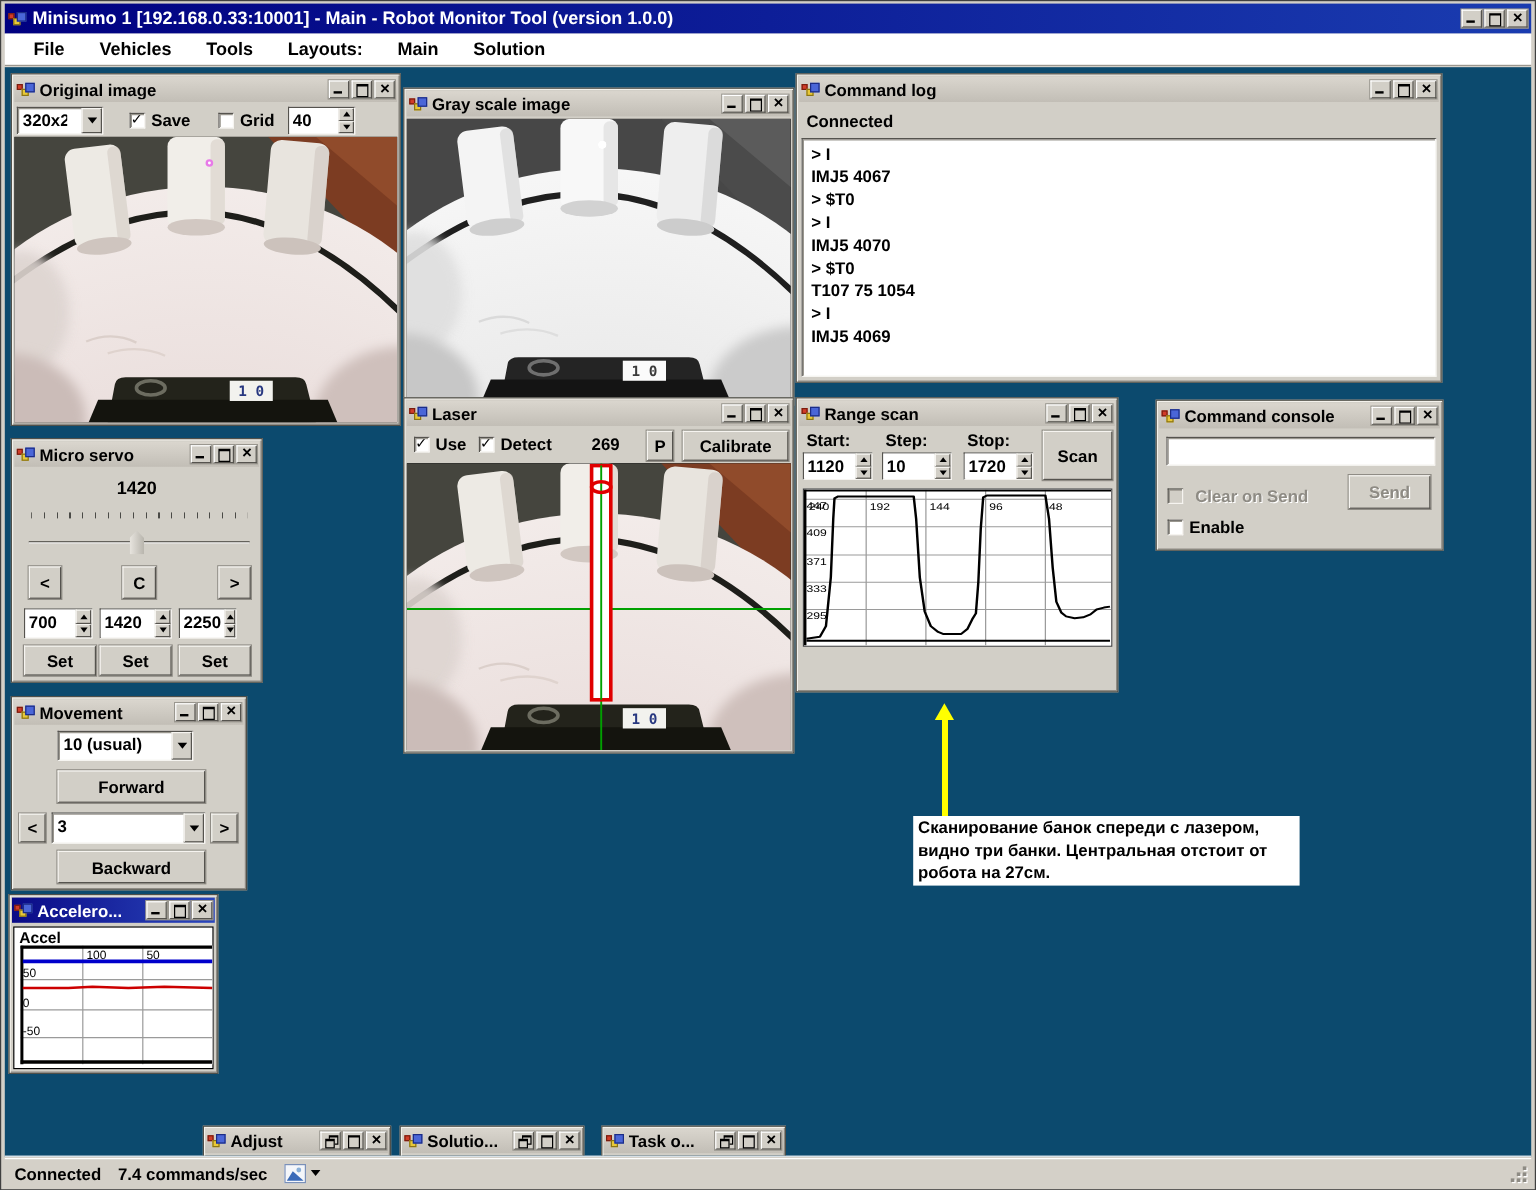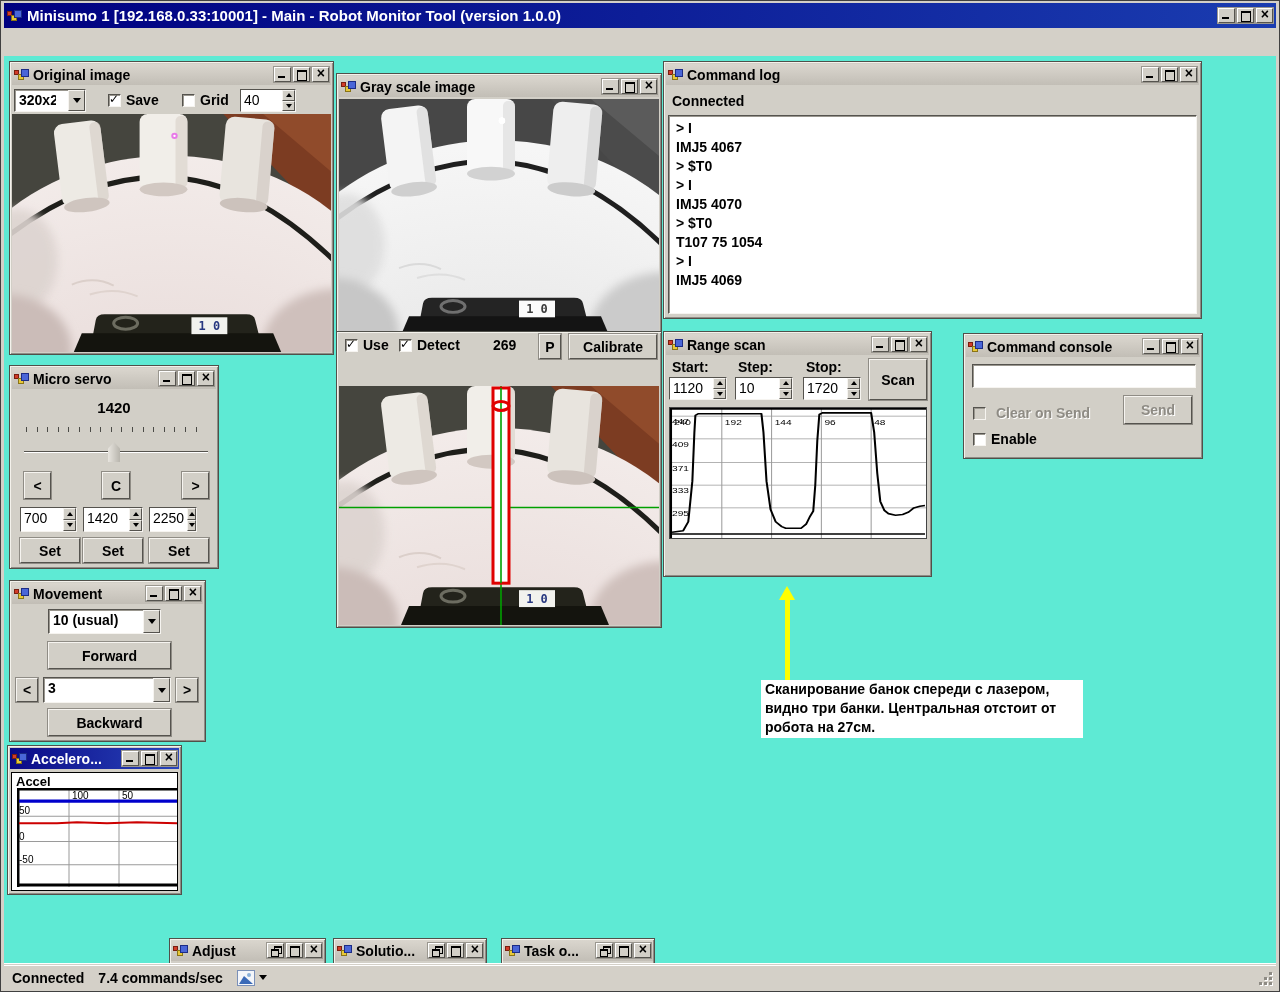--- a/index.html
+++ b/index.html
@@ -9,21 +9,21 @@
 
   
   .main-titlebar{position:absolute;left:3px;top:2px;right:3px;height:25px;background:linear-gradient(90deg,#000080,#1a3cb0);display:flex;align-items:center;padding:0 3px;}
   .main-title{color:#fff;font-weight:bold;font-size:15px;margin-left:5px;flex:1;white-space:nowrap;}
   .menubar{position:absolute;left:3px;top:27px;right:3px;height:27px;background:#ffffff;display:flex;align-items:center;padding-left:14px;border-bottom:1px solid #9a968e;}
   .menu-item{font-weight:bold;font-size:15px;color:#000;padding:2px 10px;margin-right:9px;}
   .statusbar{position:absolute;left:3px;bottom:2px;right:3px;height:24px;background:#d4d0c8;display:flex;align-items:center;padding-left:8px;border-top:1px solid #fff;}
   .statusbar .stext{font-weight:bold;font-size:14px;margin-right:14px;}
   .grip{position:absolute;right:3px;bottom:3px;width:14px;height:14px;}
   .grip i{position:absolute;width:3px;height:3px;background:#8e8b84;box-shadow:1px 1px 0 #fff;}
-  .mdi{position:absolute;left:3px;top:55px;right:3px;bottom:27px;background:#5eead4;border-bottom:1px solid #fff;overflow:hidden;}
+  .mdi{position:absolute;left:3px;top:55px;right:3px;bottom:27px;background:#0c4a6e;border-bottom:1px solid #fff;overflow:hidden;}
 
   
   .win{position:absolute;background:#d2cfc7;border:1px solid #50504a;box-shadow:inset 1px 1px 0 #f4f2ec, inset -1px -1px 0 #8f8c85;}
   .tb{height:21px;margin:2px;display:flex;align-items:center;padding:0 2px;background:linear-gradient(180deg,#dad6ce,#c2beb6);}
   .tb.active{background:linear-gradient(90deg,#0a0a86,#2a46bc);}
   .tb .ttl{flex:1;font-weight:bold;font-size:14px;margin-left:4px;white-space:nowrap;overflow:hidden;}
   .tb.active .ttl{color:#fff;}
   .tbtn{width:17px;height:15px;margin-left:2px;background:#d2cfc7;border:1px solid;border-color:#fff #55534e #55534e #fff;box-shadow:0 0 0 1px #9a978f;position:relative;flex:none;}
   .g-min::after{content:"";position:absolute;left:3px;bottom:3px;width:7px;border-bottom:2px solid #000;}
   .g-max::after{content:"";position:absolute;left:3px;top:2px;width:8px;height:8px;border:1px solid #000;border-top-width:2px;}
@@ -41,21 +41,21 @@
   
   .btn{background:#d2cfc7;border:1px solid;border-color:#f6f4f0 #55534e #55534e #f6f4f0;box-shadow:0 0 0 1px #8f8c85;font-weight:bold;font-size:14px;color:#000;display:flex;align-items:center;justify-content:center;position:absolute;}
   .btn.disabled{color:#8e8b84;text-shadow:1px 1px 0 #fff;}
   .sunken{background:#fff;border:1px solid;border-color:#55534e #f6f4f0 #f6f4f0 #55534e;box-shadow:inset 1px 1px 0 #9a978f;}
   .cb{width:13px;height:13px;background:#fff;border:1px solid;border-color:#55534e #f6f4f0 #f6f4f0 #55534e;box-shadow:inset 1px 1px 0 #9a978f;position:relative;flex:none;}
   .cb.checked::after{content:"✓";position:absolute;left:0px;top:-3px;font-size:12px;font-weight:bold;color:#000;}
   .cb.disabled{background:#d2cfc7;}
   .cb-label{font-weight:bold;font-size:14px;margin-left:5px;}
   .cb-label.disabled{color:#8e8b84;text-shadow:1px 1px 0 #fff;}
   .spin{position:absolute;display:flex;background:#fff;border:1px solid;border-color:#55534e #f6f4f0 #f6f4f0 #55534e;box-shadow:inset 1px 1px 0 #9a978f;}
-  .spin .spin-val{flex:1;font-weight:normal;font-size:14px;padding:2px 3px;background:#fff;}
+  .spin .spin-val{flex:1;font-weight:bold;font-size:14px;padding:2px 3px;background:#fff;}
   .spin-btns{width:13px;display:flex;flex-direction:column;}
   .sb{flex:1;background:#d2cfc7;border:1px solid;border-color:#f6f4f0 #55534e #55534e #f6f4f0;display:flex;align-items:center;justify-content:center;}
   .tri-up{width:0;height:0;border-left:3px solid transparent;border-right:3px solid transparent;border-bottom:4px solid #000;}
   .tri-down{width:0;height:0;border-left:3px solid transparent;border-right:3px solid transparent;border-top:4px solid #000;}
   .combo{position:absolute;display:flex;background:#fff;border:1px solid;border-color:#55534e #f6f4f0 #f6f4f0 #55534e;box-shadow:inset 1px 1px 0 #9a978f;}
   .combo .combo-val{flex:1;font-weight:bold;font-size:14px;padding:2px 4px;white-space:nowrap;overflow:hidden;}
   .combo-btn{width:17px;background:#d2cfc7;border:1px solid;border-color:#f6f4f0 #55534e #55534e #f6f4f0;display:flex;align-items:center;justify-content:center;}
   .combo-btn .tri-down{border-left-width:4px;border-right-width:4px;border-top-width:5px;}
   .lbl{position:absolute;font-weight:bold;font-size:14px;color:#000;white-space:nowrap;}
 
@@ -104,20 +104,28 @@
         <i class="g-min" style="position:absolute;inset:0"></i>
       </span>
     <span class="tbtn">
         <i class="g-max" style="position:absolute;inset:0"></i>
       </span>
     <span class="tbtn">
         <i class="g-close" style="position:absolute;inset:0"></i>
       </span>
   </div>
 
+  <div class="menubar">
+    <span class="menu-item">File</span>
+    <span class="menu-item">Vehicles</span>
+    <span class="menu-item">Tools</span>
+    <span class="menu-item">Layouts:</span>
+    <span class="menu-item">Main</span>
+    <span class="menu-item">Solution</span>
+  </div>
 
   <div class="mdi">
 
     <div class="win" style="left:5px;top:5px;width:325px;height:294px;">
       <div class="tb">
         <span class="formicon">
             <i class="r"></i>
             <i class="y"></i>
             <i class="b"></i>
           </span>
@@ -295,20 +303,37 @@
           <div class="log-line">&gt; I</div>
           <div class="log-line">IMJ5 4070</div>
           <div class="log-line">&gt; $T0</div>
           <div class="log-line">T107 75 1054</div>
           <div class="log-line">&gt; I</div>
           <div class="log-line">IMJ5 4069</div>
         </div>
     </div>
 
     <div class="win" style="left:332px;top:275px;width:326px;height:297px;">
+      <div class="tb">
+        <span class="formicon">
+            <i class="r"></i>
+            <i class="y"></i>
+            <i class="b"></i>
+          </span>
+        <span class="ttl">Laser</span>
+        <span class="tbtn">
+            <i class="g-min" style="position:absolute;inset:0"></i>
+          </span>
+        <span class="tbtn">
+            <i class="g-max" style="position:absolute;inset:0"></i>
+          </span>
+        <span class="tbtn">
+            <i class="g-close" style="position:absolute;inset:0"></i>
+          </span>
+      </div>
       <div style="position:relative;height:30px;">
         <span class="cb checked" style="position:absolute;left:8px;top:7px;"></span>
         <span class="lbl" style="left:26px;top:5px;">Use</span>
         <span class="cb checked" style="position:absolute;left:62px;top:7px;"></span>
         <span class="lbl" style="left:80px;top:5px;">Detect</span>
         <span class="lbl" style="left:156px;top:5px;">269</span>
         <div class="btn" style="left:202px;top:2px;width:22px;height:25px;">P</div>
         <div class="btn" style="left:232px;top:2px;width:88px;height:25px;">Calibrate</div>
       </div>
       <div class="camera" style="left:2px;top:54px;width:320px;height:239px;">

